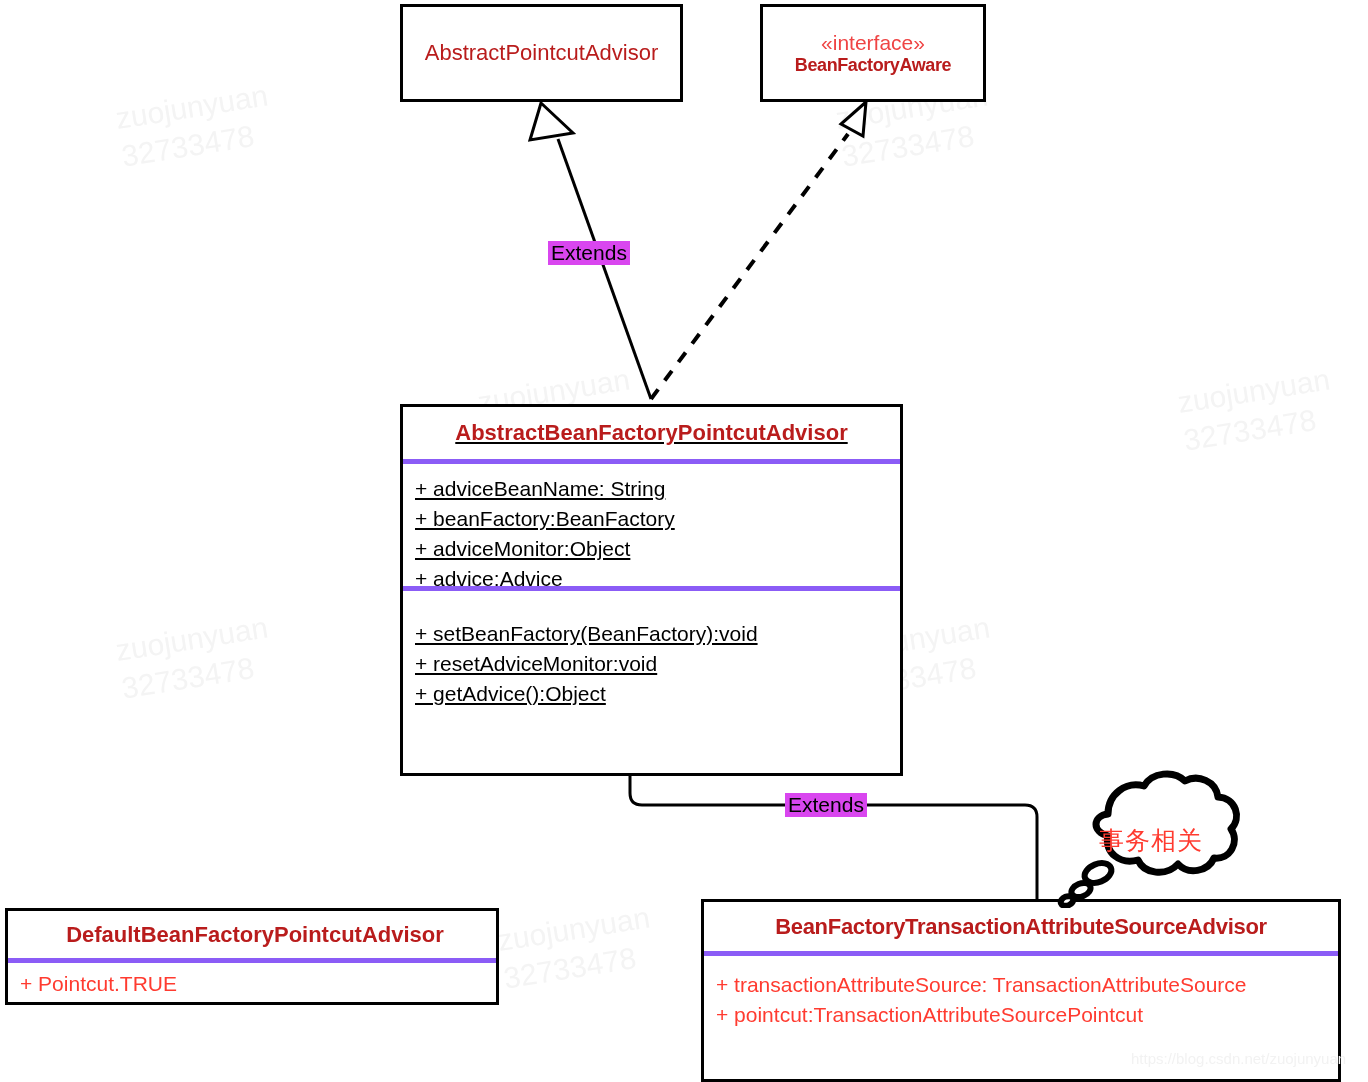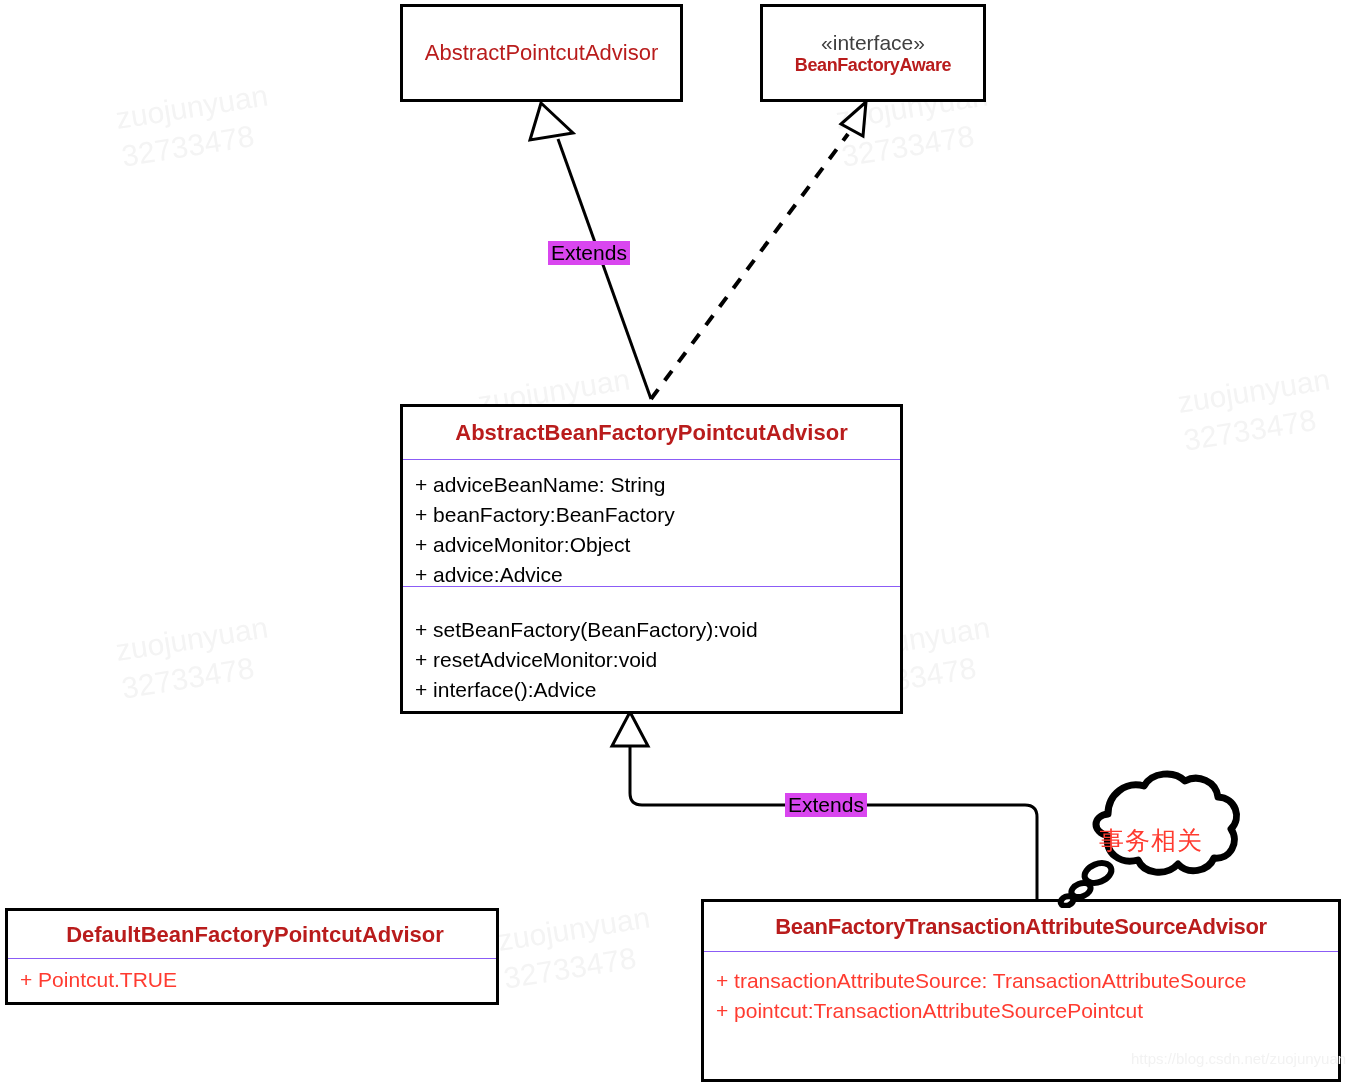--- a/index.html
+++ b/index.html
@@ -55,36 +55,36 @@
     background: #ffffff;
     border: 3px solid #000000;
     box-sizing: border-box;
     z-index: 4;
   }
   .uml-section {
     box-sizing: border-box;
     overflow: hidden;
   }
   .uml-section + .uml-section {
-    border-top: 1px solid #8b5cf6;
+    border-top: 5px solid #8b5cf6;
   }
   .uml-title {
     text-align: center;
     font-size: 22px;
     color: #b91c1c;
     font-family: "Liberation Sans", sans-serif;
     white-space: nowrap;
   }
   .uml-title.bold { font-weight: bold; }
   .stereotype {
     display: block;
     text-align: center;
     font-size: 21px;
     font-weight: normal;
-    color: #404040;
+    color: #ef4444;
     white-space: nowrap;
   }
   .uml-members {
     font-size: 21px;
     line-height: 30px;
     color: #000000;
     padding: 10px 0 0 12px;
     white-space: nowrap;
   }
   .uml-members.red { color: #ff3b30; }
@@ -174,34 +174,34 @@
     </div>
   </div>
 
   <div class="uml-box" style="left:760px; top:4px; width:226px; height:98px;">
     <div class="uml-section" style="height:92px; display:flex; flex-direction:column; align-items:center; justify-content:center;">
       <span class="stereotype">«interface»</span>
       <div class="uml-title bold" style="font-size:18px; letter-spacing:-0.4px;">BeanFactoryAware</div>
     </div>
   </div>
 
-  <div class="uml-box" style="left:400px; top:404px; width:503px; height:310px;">
+  <div class="uml-box" style="left:400px; top:404px; width:503px; height:372px;text-decoration:underline;">
     <div class="uml-section" style="height:52px; display:flex; align-items:center; justify-content:center;">
       <div class="uml-title bold">AbstractBeanFactoryPointcutAdvisor</div>
     </div>
     <div class="uml-section uml-members" style="height:127px;">
       <span class="member-line">+ adviceBeanName: String</span>
       <span class="member-line">+ beanFactory:BeanFactory</span>
       <span class="member-line">+ adviceMonitor:Object</span>
       <span class="member-line">+ advice:Advice</span>
     </div>
     <div class="uml-section uml-members" style="height:128px; padding-top:28px;">
       <span class="member-line">+ setBeanFactory(BeanFactory):void</span>
       <span class="member-line">+ resetAdviceMonitor:void</span>
-      <span class="member-line">+ interface():Advice</span>
+      <span class="member-line">+ getAdvice():Object</span>
     </div>
   </div>
 
   <div class="uml-box" style="left:5px; top:908px; width:494px; height:97px;">
     <div class="uml-section" style="height:47px; display:flex; align-items:center; justify-content:center;padding-left:6px;">
       <div class="uml-title bold">DefaultBeanFactoryPointcutAdvisor</div>
     </div>
     <div class="uml-section uml-members red" style="height:44px; padding-top:6px;">
       <span class="member-line">+ Pointcut.TRUE</span>
     </div>

